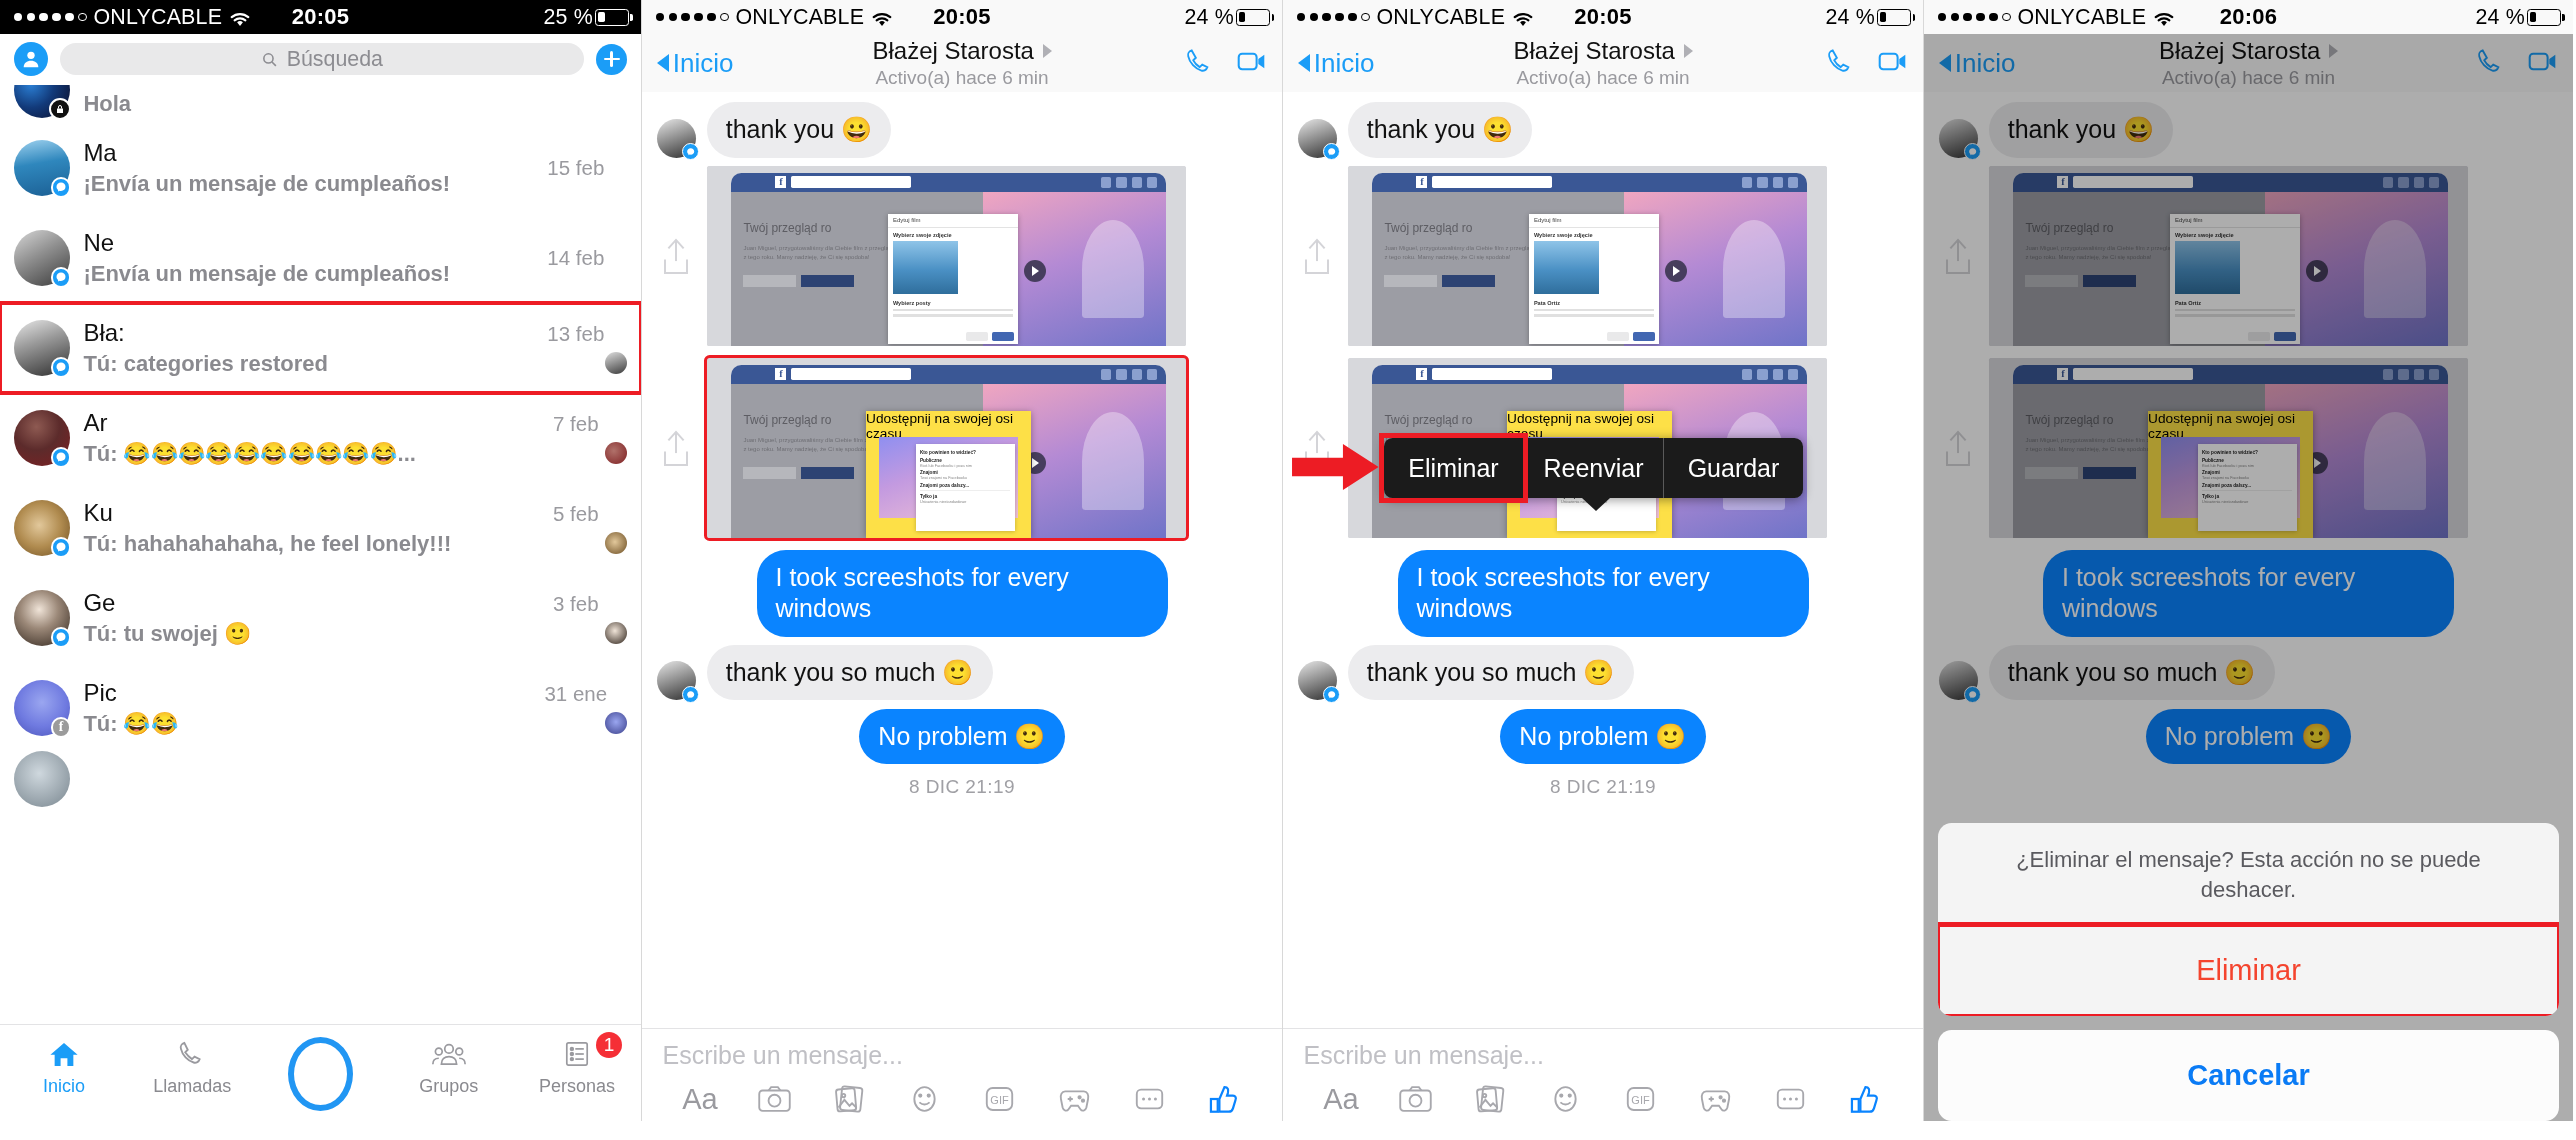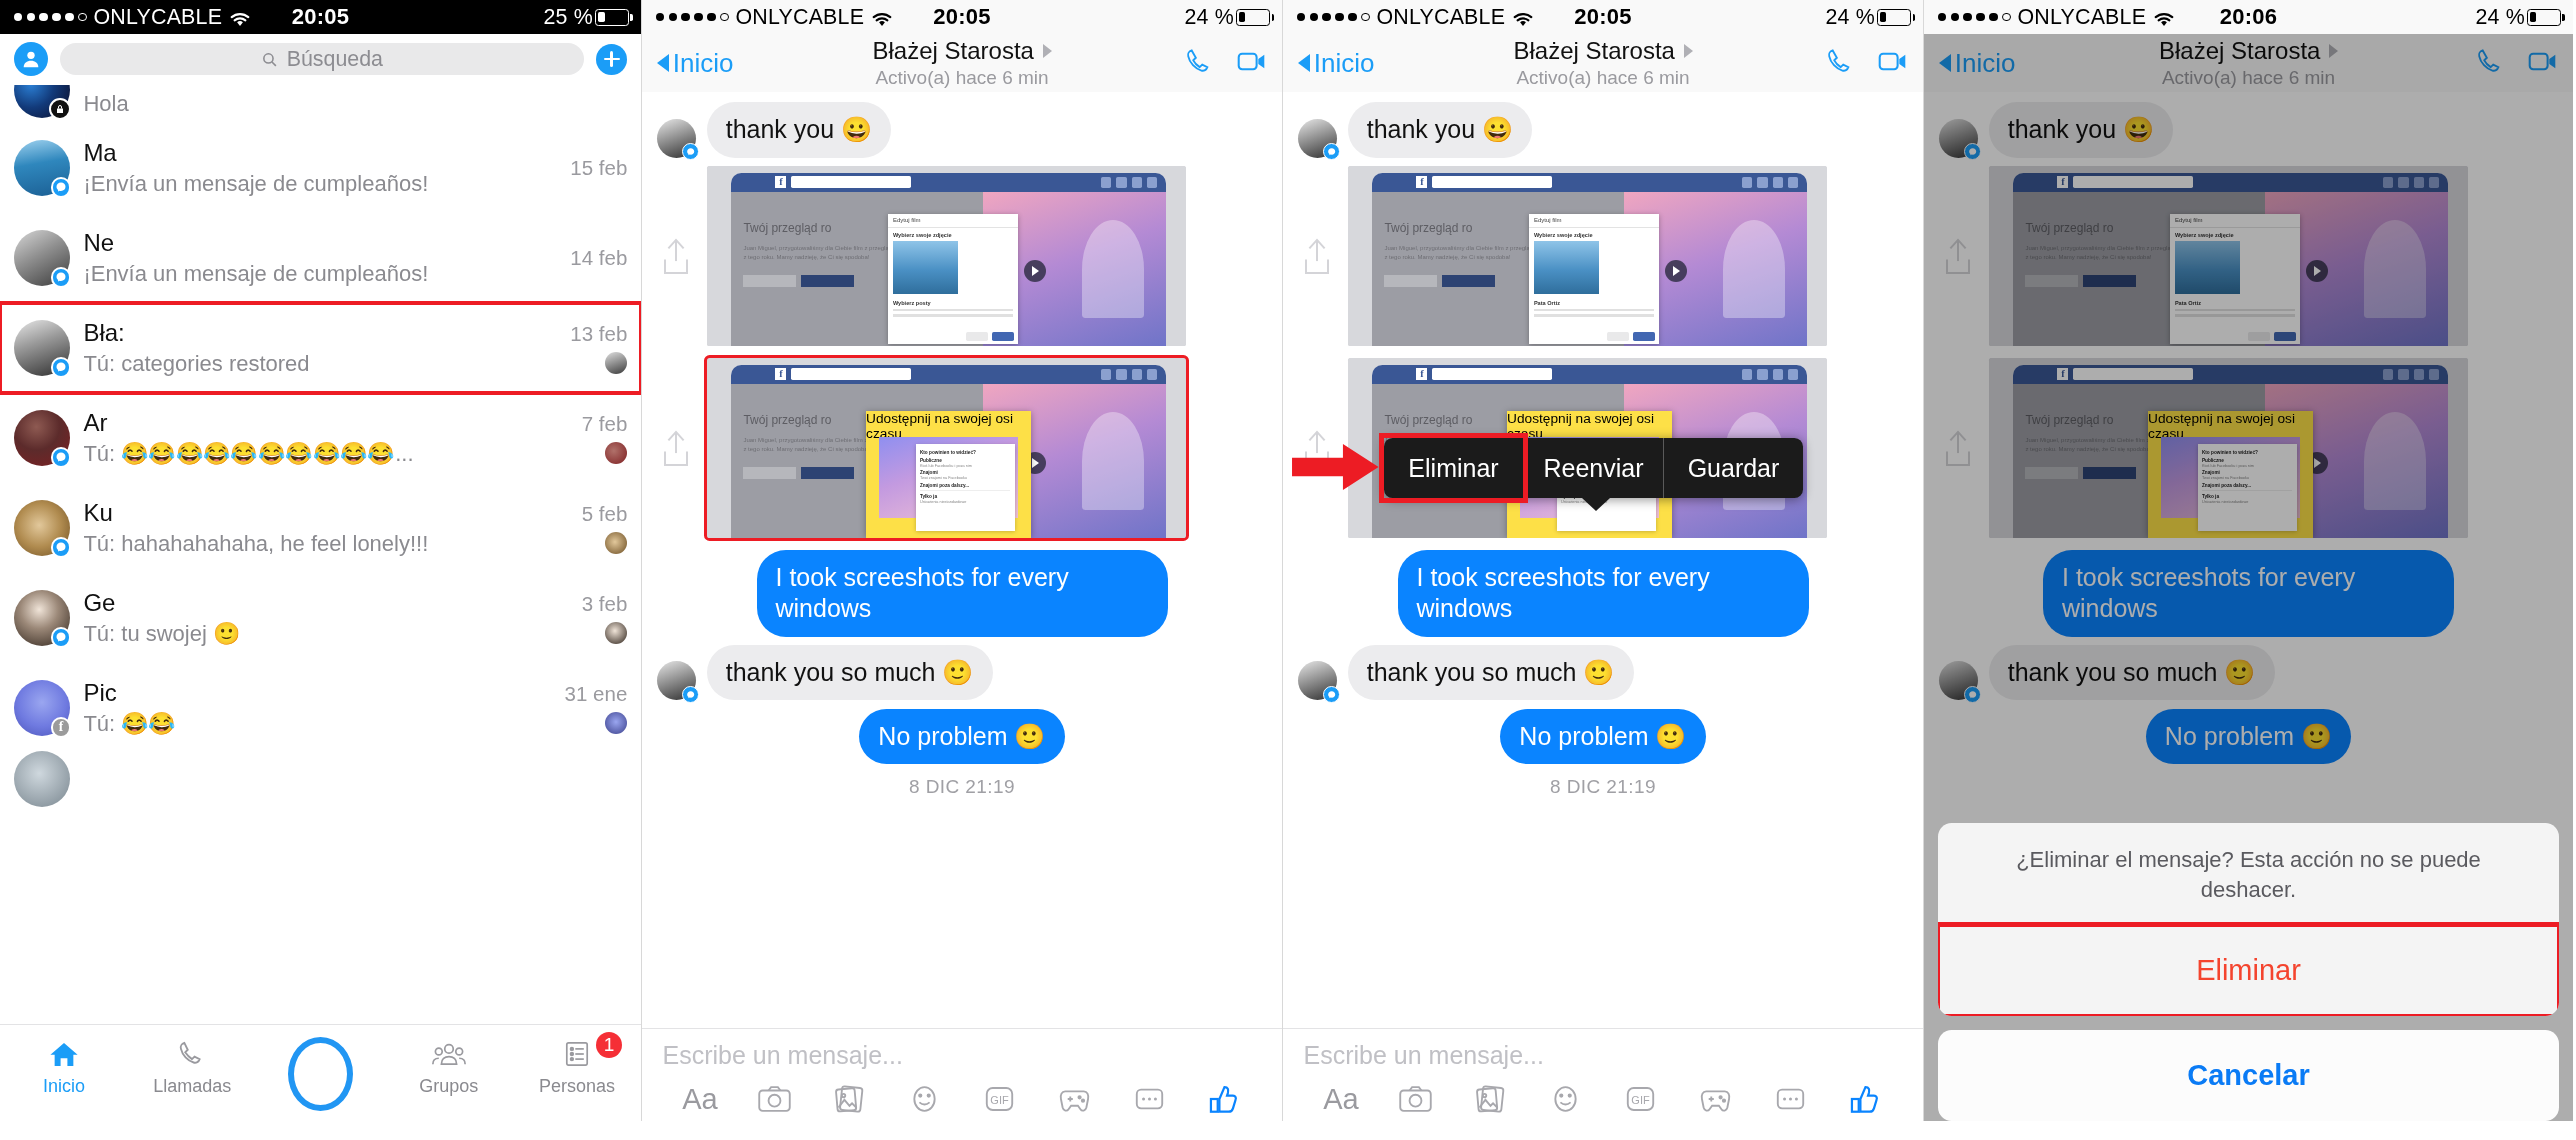--- a/index.html
+++ b/index.html
@@ -74,22 +74,22 @@
                 align-items:center; justify-content:center; }
   .badge.msgr { background: #1b9df7; }
   .badge.msgr svg { width: 12px; height: 12px; fill: #fff; }
   .badge.fb { background: #9b9b9b; color: #fff; font-weight: bold; font-size: 13.7px;
               font-family: "Liberation Serif", serif; }
   .badge.lock { background: #111; width: 22px; height: 22px; }
   .badge.lock svg { width: 12px; height: 12px; fill: #fff; }
   .ctext { flex: 1 1 auto; min-width: 0; }
   .cname { font-size: 24px; color: #111; font-weight: 500; line-height: 1.2; }
   .cprev { font-size: 22px; color: #8a8a8f; line-height: 1.25; white-space: nowrap;
-           overflow: hidden; text-overflow: clip; margin-top: 2.6px; }
-  .cmeta { flex: 0 0 auto; width: 103px; text-align: right; }
+           overflow: hidden; text-overflow: clip; margin-top: 2.6px; font-weight: bold; }
+  .cmeta { flex: 0 0 auto; width: 103px; text-align: center; }
   .cdate { font-size: 20.5px; color: #9a9a9f; }
   .cseen { width: 22px; height: 22px; border-radius: 50%; margin: 6.8px 0 0 auto; overflow:hidden; }
 
   .tabbar { position: absolute; left: 0; right: 0; bottom: 0; height: 97px; background: #fff;
             border-top: 0.9px solid #e3e3e5; display: flex; align-items: flex-start; padding-top: 12px; z-index: 20;}
   .tab { flex: 1 1 0; display: flex; flex-direction: column; align-items: center; gap: 5.1px;
          position: relative; }
   .tab .lbl { font-size: 18px; color: #8a8a8f; }
   .tab.active .lbl { color: #1b9df7; }
   .tab svg { width: 38px; height: 34px; }

